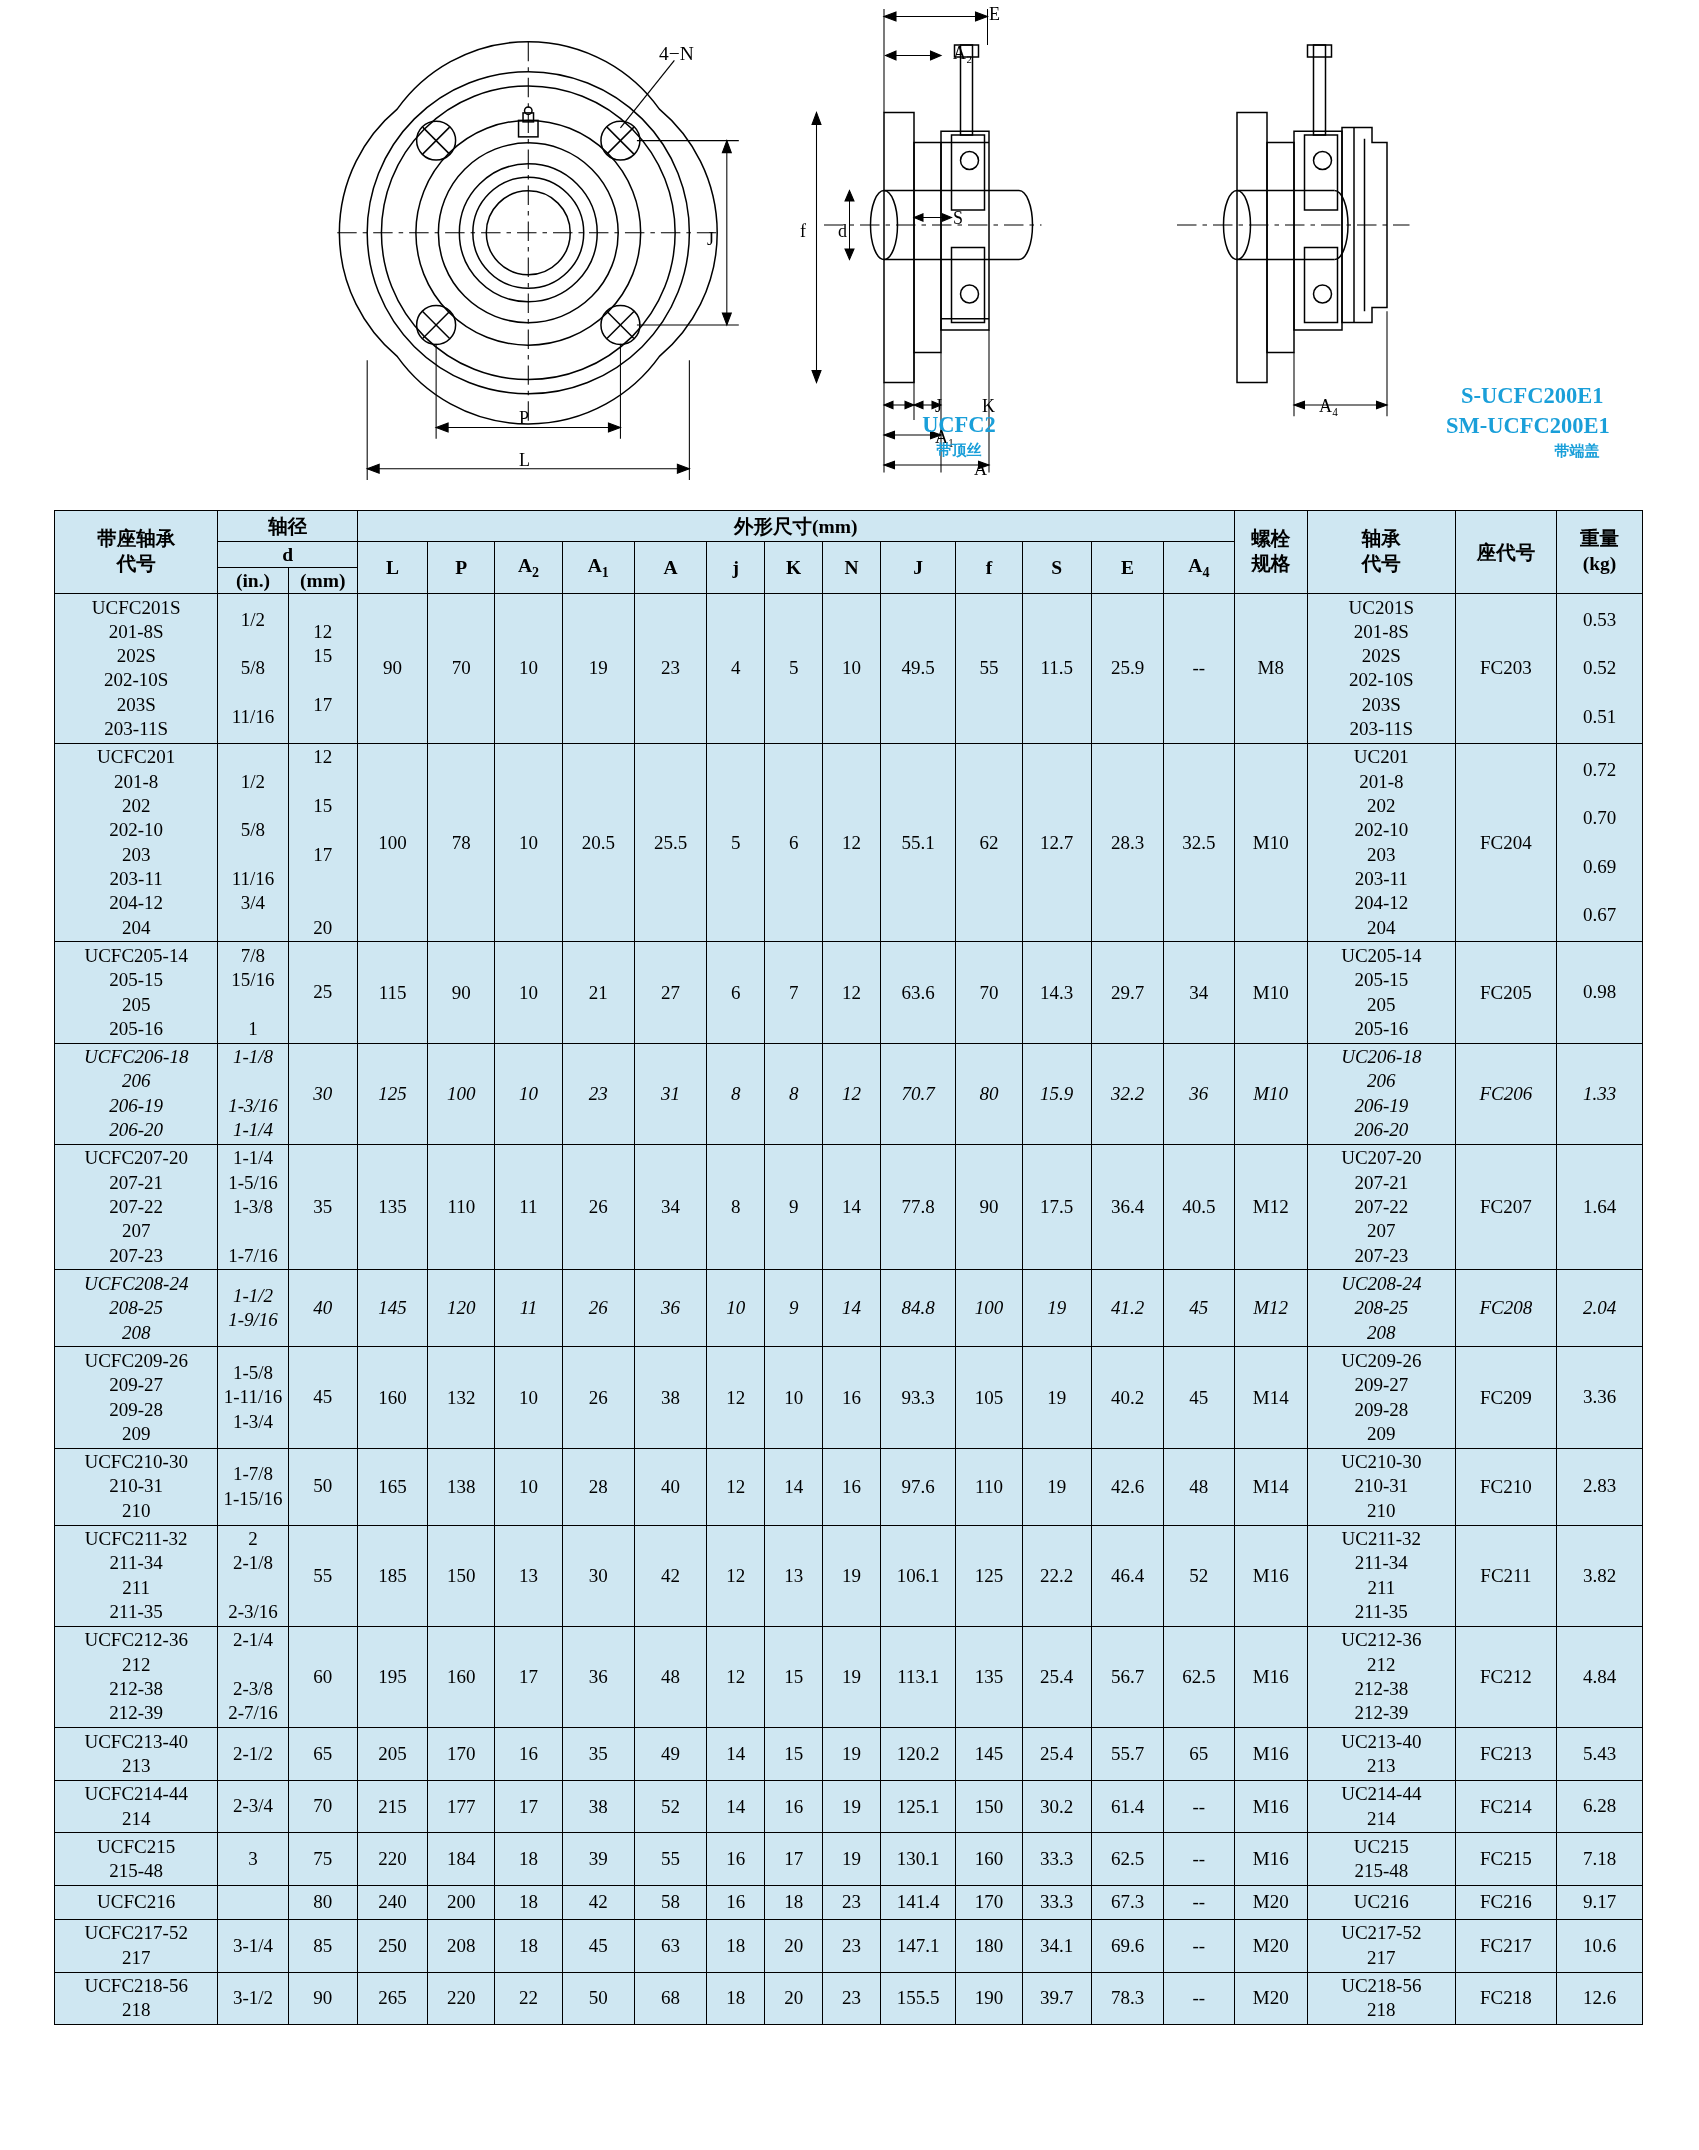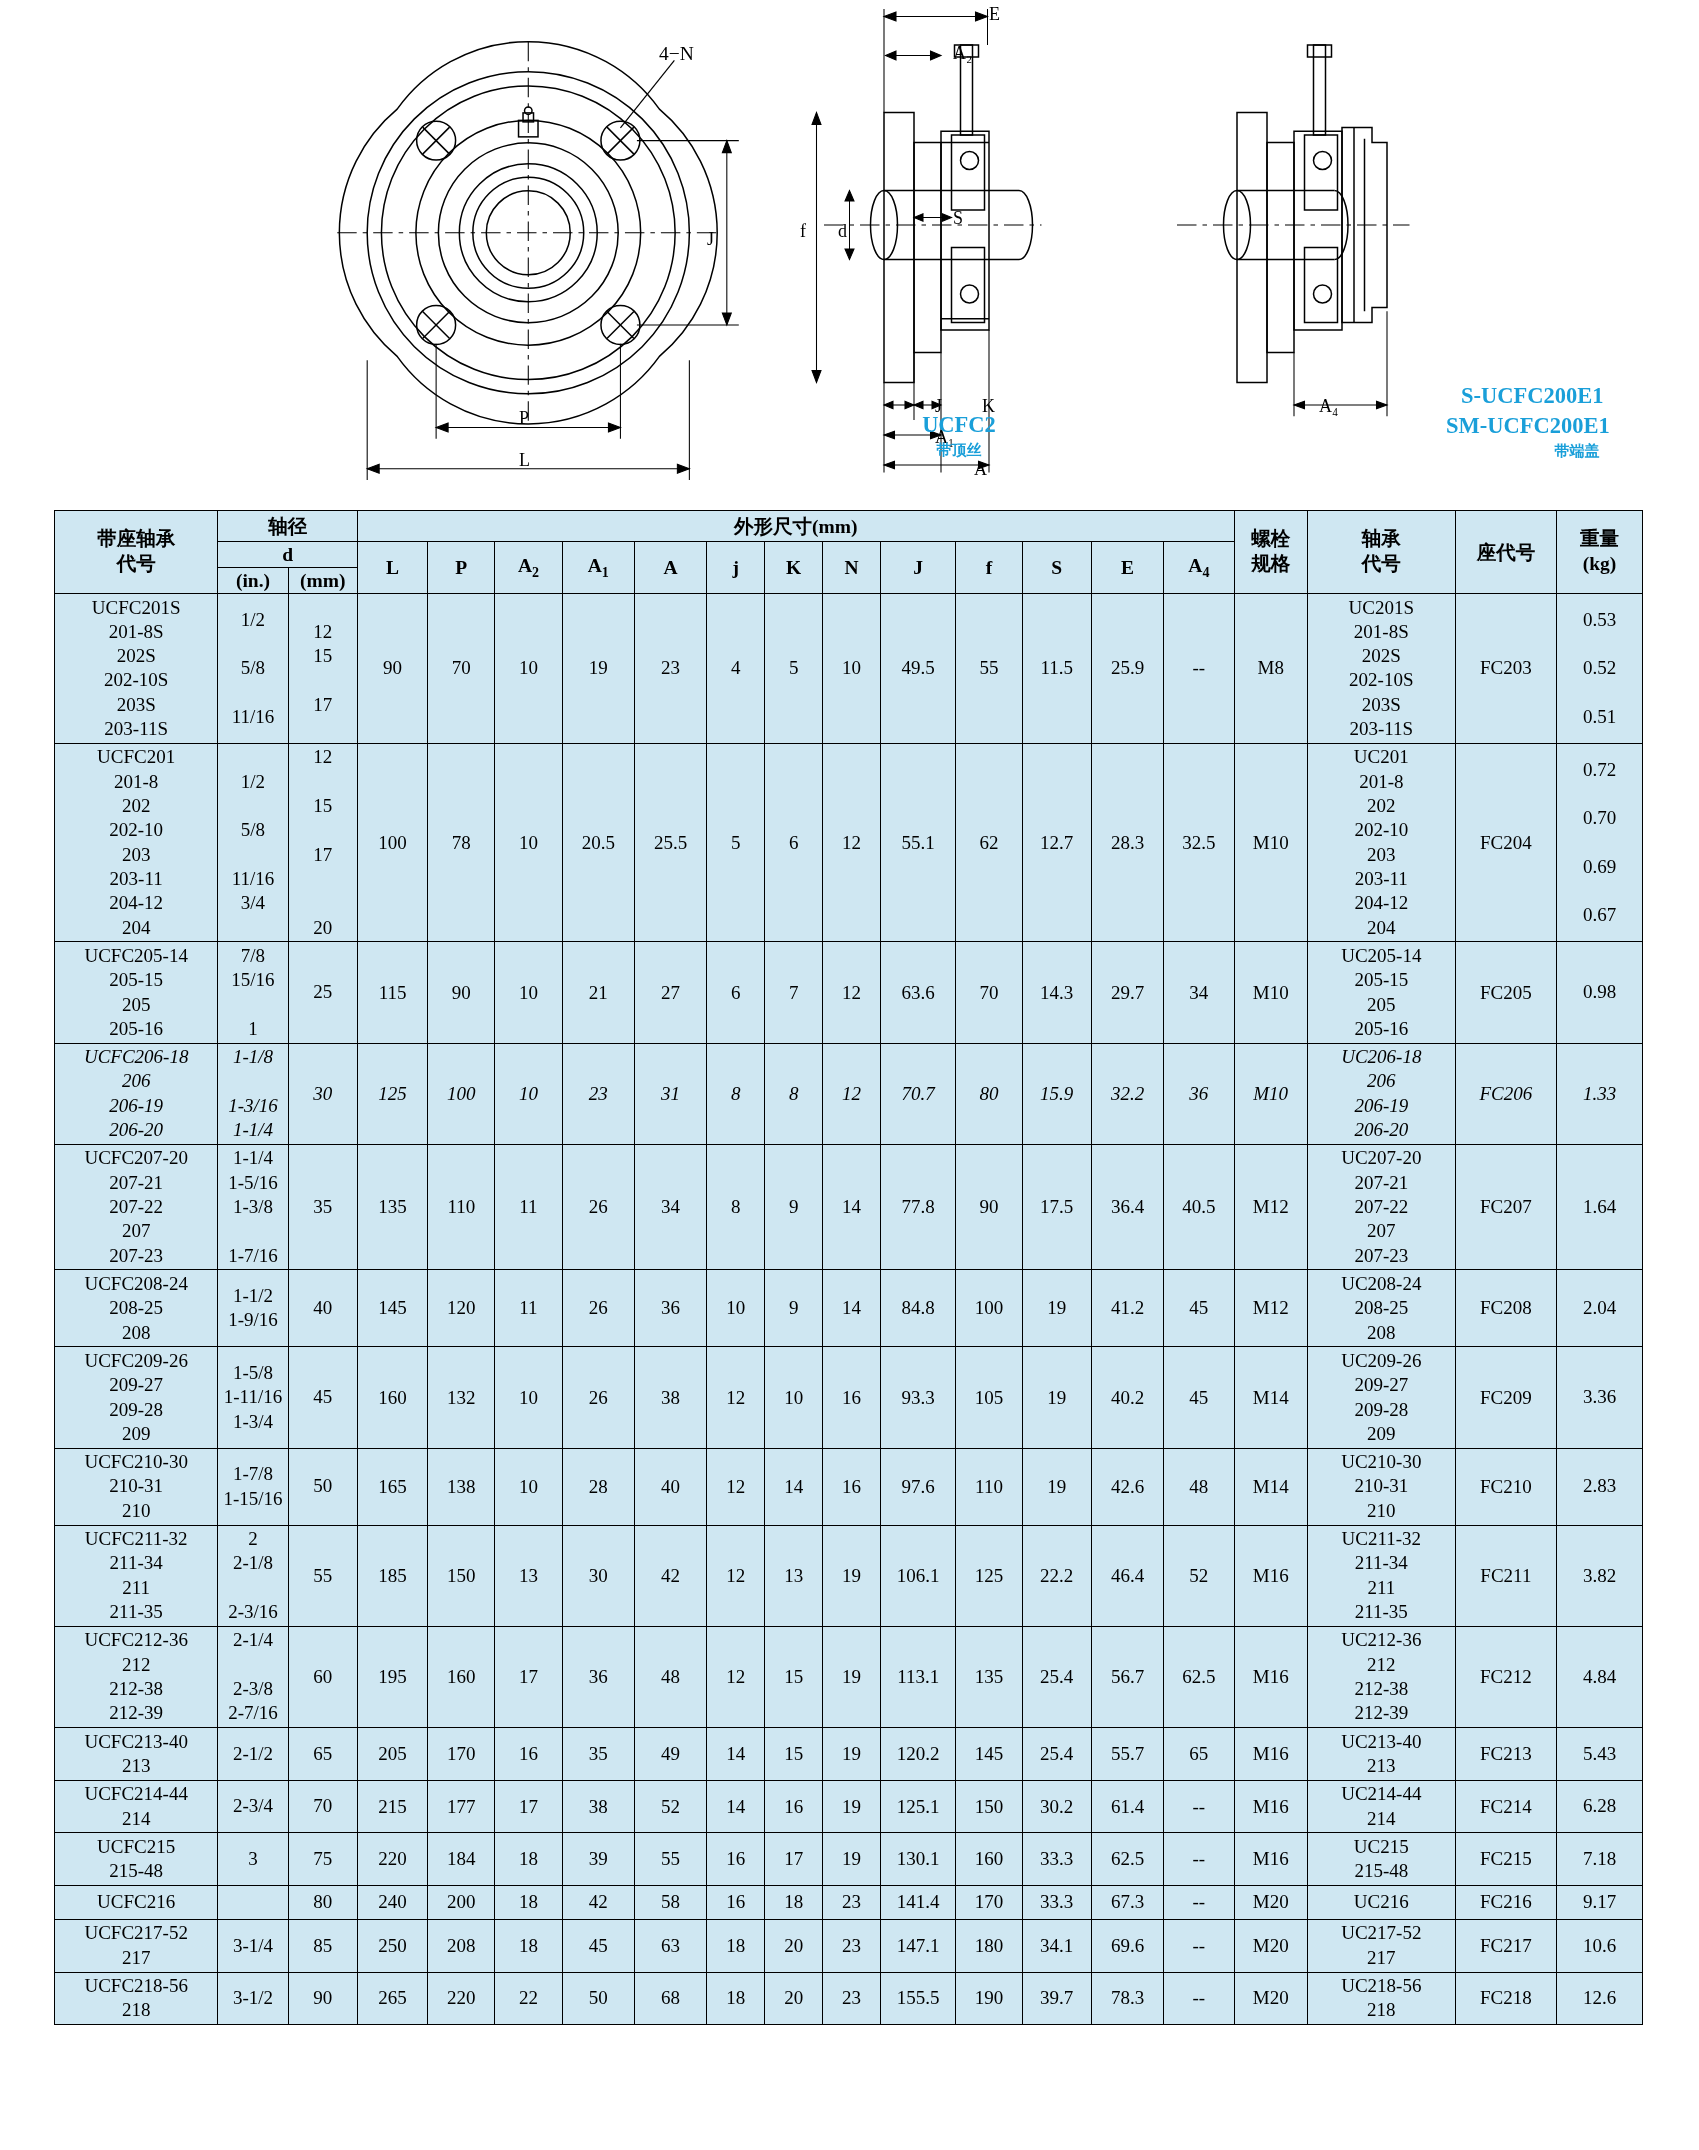--- a/index.html
+++ b/index.html
@@ -472,21 +472,21 @@
             <td class="">40.5</td>
             <td class="">M12</td>
             <td class="modelcell">UC207-20
    207-21
    207-22
    207
    207-23</td>
             <td class="">FC207</td>
             <td class="multi vtop">1.64</td>
           </tr>
-          <tr style="height: 58px;">
+          <tr style="height: 58px; font-style: italic;">
             <td class="modelcell">UCFC208-24
     208-25
     208</td>
             <td class="multi vtop sub">1-1/2
 1-9/16</td>
             <td class="multi vtop sub">40</td>
             <td class="">145</td>
             <td class="">120</td>
             <td class="">11</td>
             <td class="">26</td>

